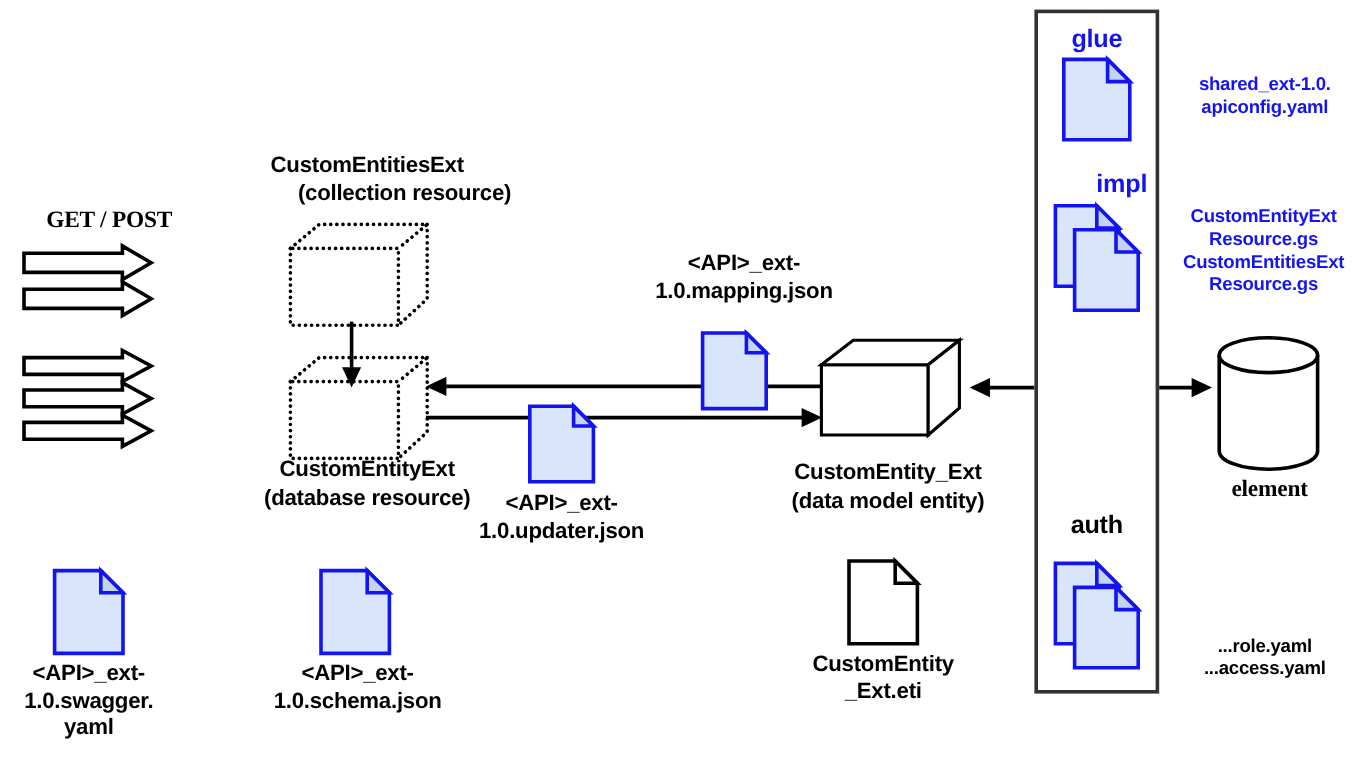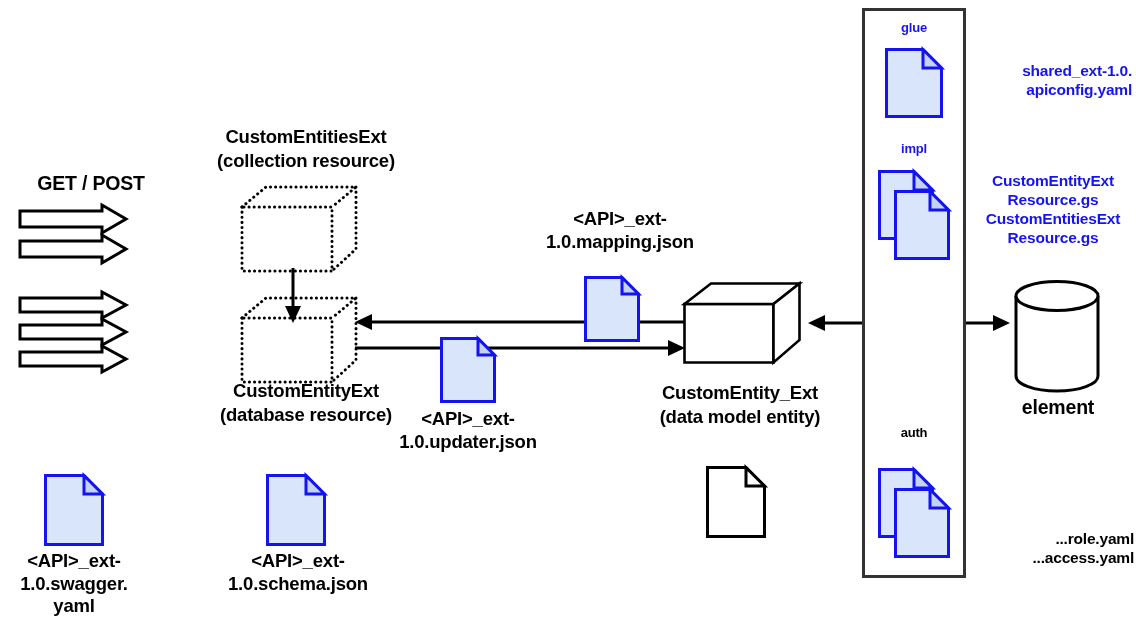--- a/index.html
+++ b/index.html
@@ -18,24 +18,24 @@
   .lbl{
     position:absolute;
     font-weight:bold;
     color:#000000;
     line-height:1.22;
     text-align:center;
     white-space:pre-line;
     letter-spacing:-0.2px;
   }
   .lbl.blue{color:#1414f0;}
-  .lbl.left{text-align:right;}
-  .t20{font-size:19.5px;}
+  .lbl.left{text-align:center;}
+  .t20{font-size:19.5px;font-family:Liberation Serif, serif;}
   .t19{font-size:18.5px;}
-  .t17{font-size:13px;}
+  .t17{font-size:21px;}
   .t16{font-size:15.5px;}
   .svgbox{position:absolute;overflow:visible;}
   .panel{
     position:absolute;
     border:3px solid #333333;
     background:#ffffff;
     box-sizing:border-box;
   }
 </style>
 </head>
@@ -51,21 +51,21 @@
   </svg>
 
   <svg class="svgbox" style="left:20px; top:292px;" width="120" height="78" viewBox="0 0 120 78">
     <polygon points="0,6 82,6 82,0 106,13 82,26 82,20 0,20" fill="#ffffff" stroke="#000000" stroke-width="3" stroke-linejoin="miter"></polygon>
     <polygon points="0,33 82,33 82,27 106,40 82,53 82,47 0,47" fill="#ffffff" stroke="#000000" stroke-width="3" stroke-linejoin="miter"></polygon>
     <polygon points="0,60 82,60 82,54 106,67 82,80 82,74 0,74" fill="#ffffff" stroke="#000000" stroke-width="3" stroke-linejoin="miter"></polygon>
   </svg>
 
 
   <div class="lbl t19" style="left:186px; top:126px; width:240px;">CustomEntitiesExt</div>
-  <div class="lbl t19" style="left:186px; top:150px; width:240px;">(collection resource)</div>
+  <div class="lbl t19" style="left:186px; top:150px; width:240px;text-align:right;">(collection resource)</div>
 
   <svg class="svgbox" style="left:240px; top:185px;" width="125" height="90" viewBox="0 0 125 90">
     <g fill="none" stroke="#000000" stroke-width="3" stroke-dasharray="0.1 5" stroke-linecap="round">
       <path d="M2,22 L2,86 L92,86 L92,22 Z"></path>
       <path d="M2,22 L26,2 L116,2 L92,22"></path>
       <path d="M116,2 L116,64 L92,86"></path>
     </g>
   </svg>
 
   <svg class="svgbox" style="left:278px; top:268px;" width="30" height="58" viewBox="0 0 30 58">
@@ -119,20 +119,22 @@
   </svg>
 
   <div class="lbl t19" style="left:640px; top:406px; width:200px;">(data model entity)</div>
   <div class="lbl t19" style="left:640px; top:382px; width:200px;">CustomEntity_Ext</div>
 
   <svg class="svgbox" style="left:706px; top:466px;" width="60" height="72" viewBox="0 0 60 72">
     <path d="M1.5,1.5 H40 L58.5,20 V70.5 H1.5 Z" fill="#ffffff" stroke="#000000" stroke-width="3" stroke-linejoin="miter"></path>
     <path d="M40,1.5 V20 H58.5 Z" fill="#ffffff" stroke="#000000" stroke-width="3" stroke-linejoin="miter"></path>
   </svg>
 
+  <div class="lbl t19" style="left:646px; top:542px; width:180px;">CustomEntity
+_Ext.eti</div>
 
   <svg class="svgbox" style="left:44px; top:474px;" width="60" height="72" viewBox="0 0 60 72">
     <path d="M1.5,1.5 H40 L58.5,20 V70.5 H1.5 Z" fill="#d9e5fa" stroke="#1414f0" stroke-width="3" stroke-linejoin="miter"></path>
     <path d="M40,1.5 V20 H58.5 Z" fill="#c4d3ef" stroke="#1414f0" stroke-width="3" stroke-linejoin="miter"></path>
   </svg>
 
   <div class="lbl t19" style="left:-2px; top:550px; width:152px;">&lt;API&gt;_ext-
 1.0.swagger.
 yaml</div>
 
@@ -159,21 +161,21 @@
   <div class="lbl t17 blue" style="left:872px; top:20px; width:84px;">glue</div>
 
   <svg class="svgbox" style="left:885px; top:48px;" width="58" height="70" viewBox="0 0 58 70">
     <path d="M1.5,1.5 H38 L56.5,20 V68.5 H1.5 Z" fill="#d9e5fa" stroke="#1414f0" stroke-width="3" stroke-linejoin="miter"></path>
     <path d="M38,1.5 V20 H56.5 Z" fill="#c4d3ef" stroke="#1414f0" stroke-width="3" stroke-linejoin="miter"></path>
   </svg>
 
   <div class="lbl t16 blue left" style="left:976px; top:62px; width:156px;">shared_ext-1.0.
 apiconfig.yaml</div>
 
-  <div class="lbl t17 blue" style="left:872px; top:141px; width:84px;">impl</div>
+  <div class="lbl t17 blue" style="left:872px; top:141px; width:84px;text-align:right;">impl</div>
 
   <svg class="svgbox" style="left:878px; top:170px;" width="72" height="90" viewBox="0 0 72 90">
     <path d="M1.5,1.5 H36 L54.5,20 V68.5 H1.5 Z" fill="#d9e5fa" stroke="#1414f0" stroke-width="3" stroke-linejoin="miter"></path>
     <path d="M36,1.5 V20 H54.5 Z" fill="#c4d3ef" stroke="#1414f0" stroke-width="3" stroke-linejoin="miter"></path>
     <path d="M17.5,21.5 H52 L70.5,40 V88.5 H17.5 Z" fill="#d9e5fa" stroke="#1414f0" stroke-width="3" stroke-linejoin="miter"></path>
     <path d="M52,21.5 V40 H70.5 Z" fill="#c4d3ef" stroke="#1414f0" stroke-width="3" stroke-linejoin="miter"></path>
   </svg>
 
   <div class="lbl t16 blue" style="left:970px; top:172px; width:166px;">CustomEntityExt
 Resource.gs

